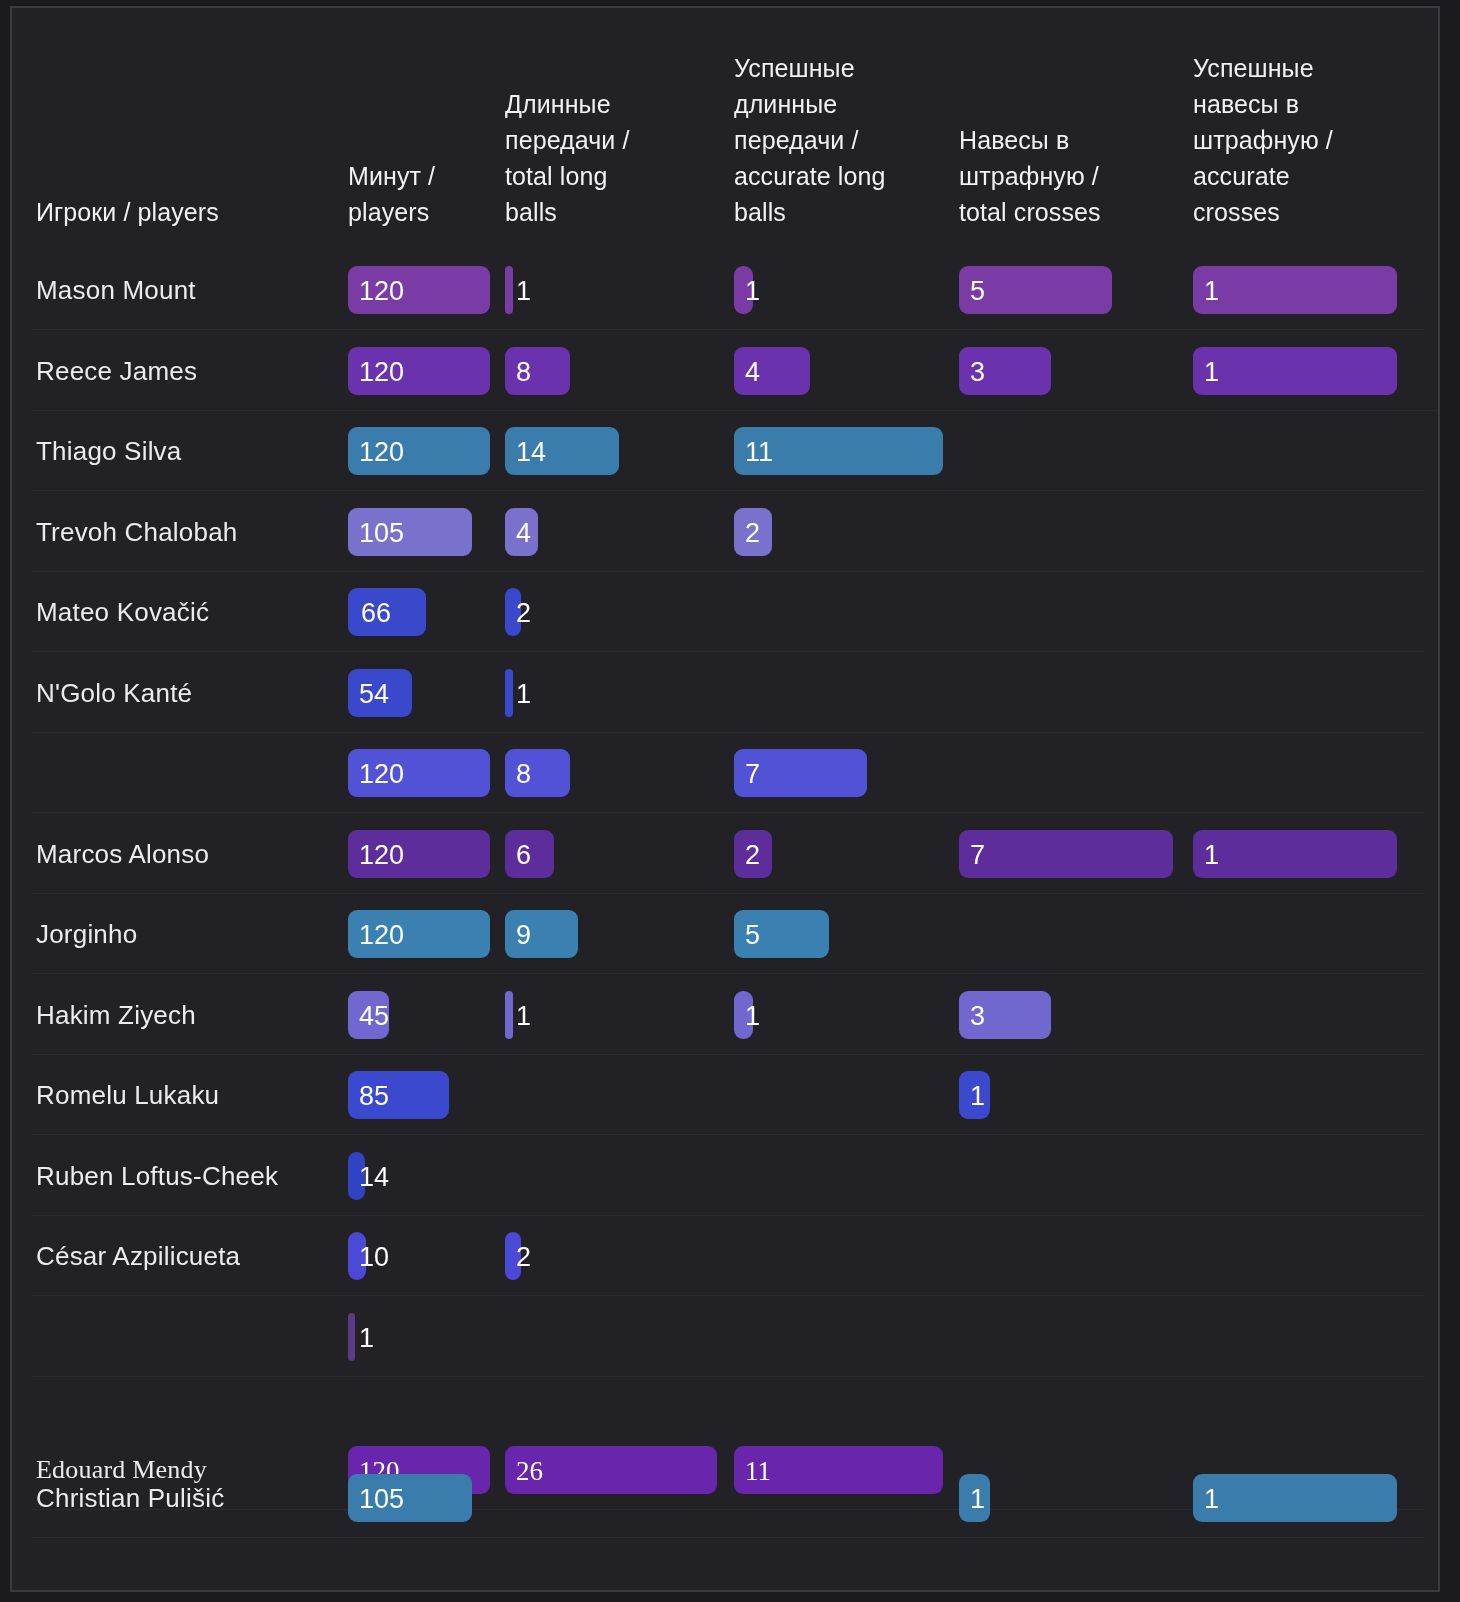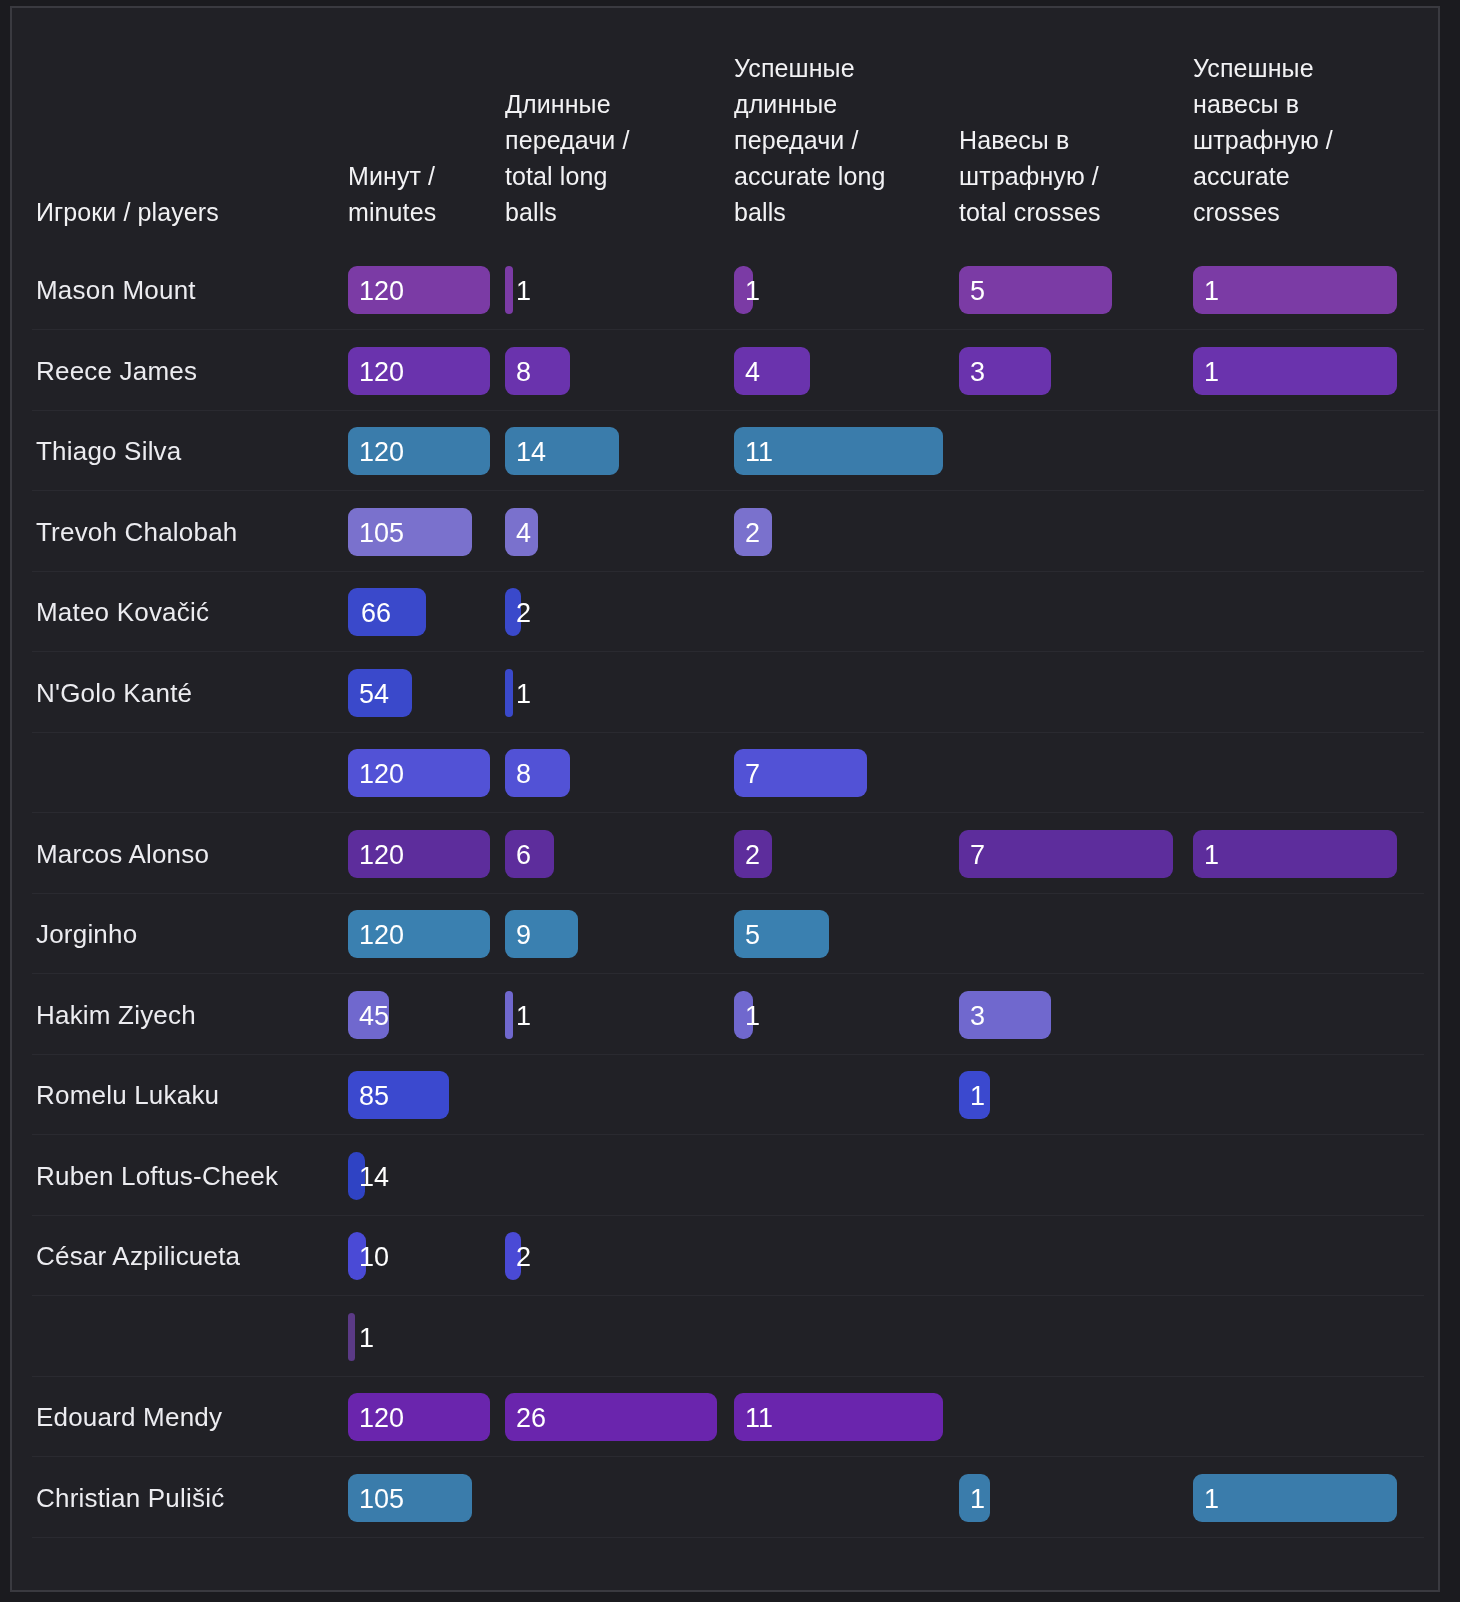--- a/index.html
+++ b/index.html
@@ -71,21 +71,21 @@
     pointer-events:none;
   }
 </style>
 </head>
 <body>
 
 <div id="frame">
   <div id="header">
       <div class="hcell" style="left: 24px; width: 340px;">Игроки / players</div>
       <div class="hcell" style="left: 336px; width: 182px;">Минут /
-minutes</div>
+players</div>
       <div class="hcell" style="left: 493px; width: 252px;">Длинные
 передачи /
 total long
 balls</div>
       <div class="hcell" style="left: 722px; width: 249px;">Успешные
 длинные
 передачи /
 accurate long
 balls</div>
       <div class="hcell" style="left: 947px; width: 254px;">Навесы в
@@ -227,21 +227,21 @@
         <div class="bar" style="left: 336px; width: 18px; background: rgb(74, 74, 214);"></div>
         <div class="bval" style="left: 336px;">10</div>
         <div class="bar" style="left: 493px; width: 16px; background: rgb(74, 74, 214);"></div>
         <div class="bval" style="left: 493px;">2</div>
       </div>
       <div class="row" style="top: 1288.5px;">
         <div class="sep"></div>
         <div class="bar" style="left: 336px; width: 7px; background: rgb(91, 58, 134);"></div>
         <div class="bval" style="left: 336px;">1</div>
       </div>
-      <div class="row" style="top: 1369px;">
+      <div class="row" style="top: 1422px; font-family: Liberation Serif, serif;">
         <div class="sep"></div>
         <div class="pname">Edouard Mendy</div>
         <div class="bar" style="left: 336px; width: 142px; background: rgb(106, 37, 173);"></div>
         <div class="bval" style="left: 336px;">120</div>
         <div class="bar" style="left: 493px; width: 212px; background: rgb(106, 37, 173);"></div>
         <div class="bval" style="left: 493px;">26</div>
         <div class="bar" style="left: 722px; width: 209px; background: rgb(106, 37, 173);"></div>
         <div class="bval" style="left: 722px;">11</div>
       </div>
       <div class="row" style="top: 1449.5px;">

